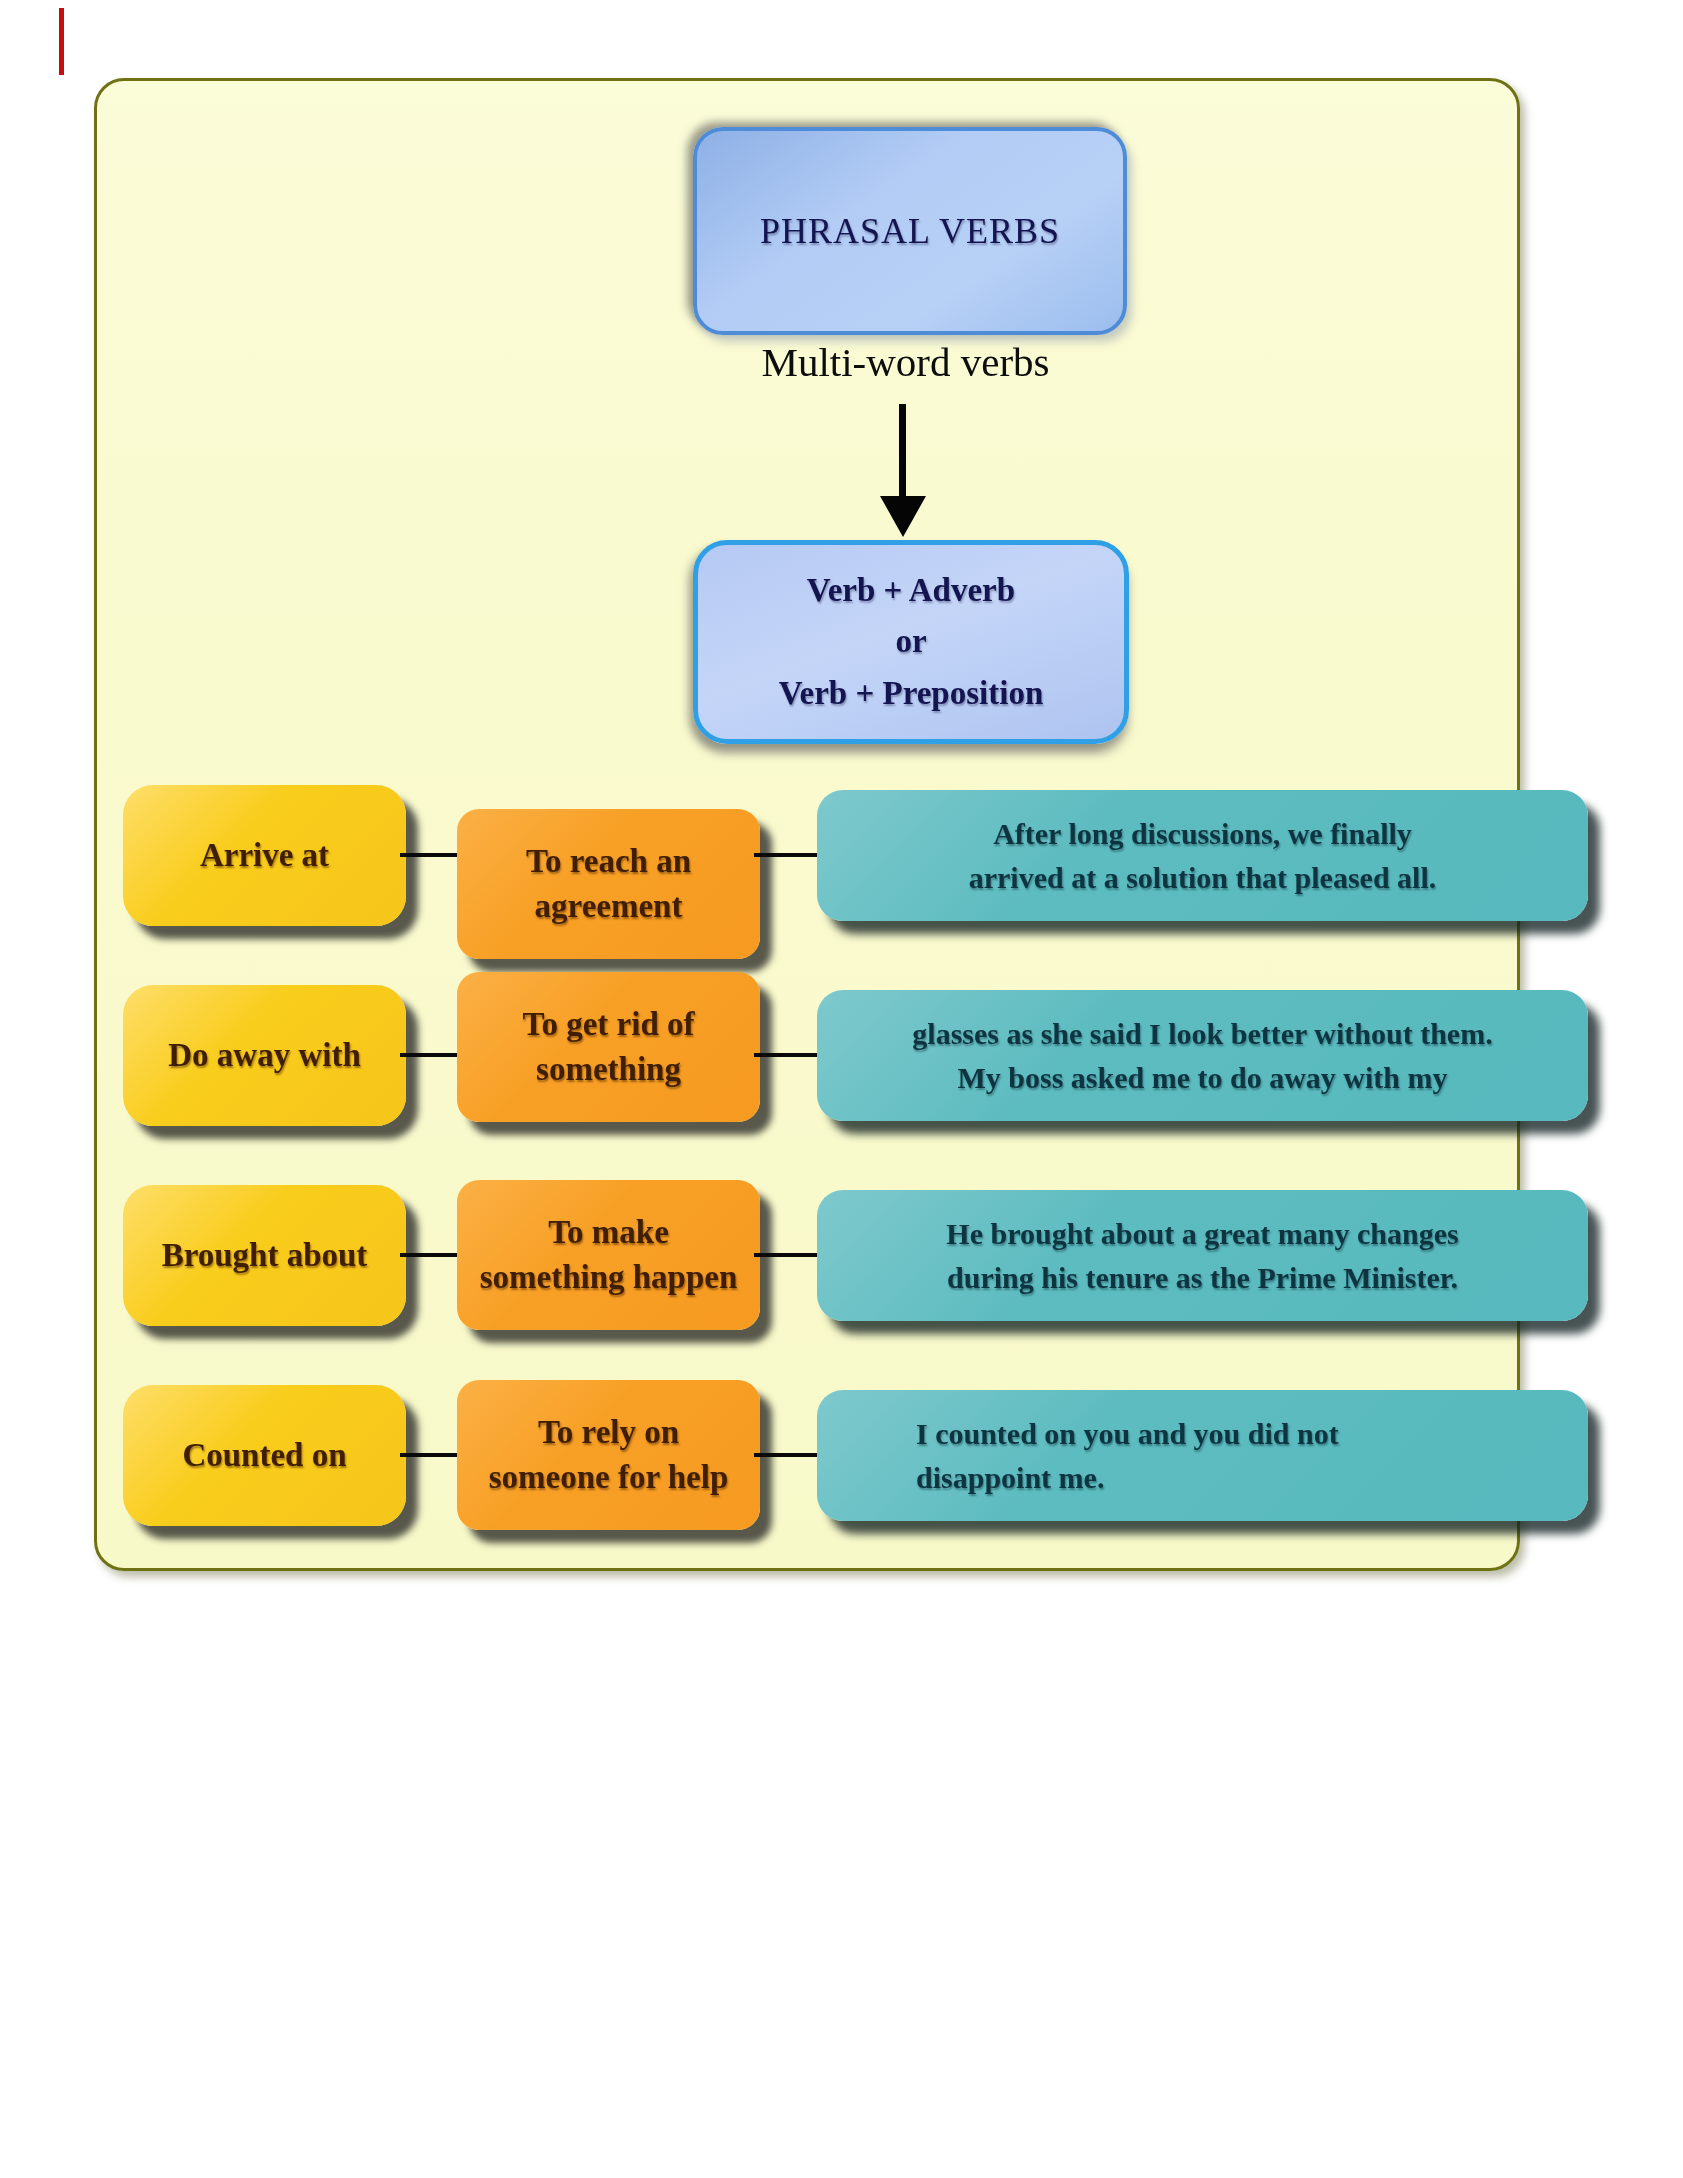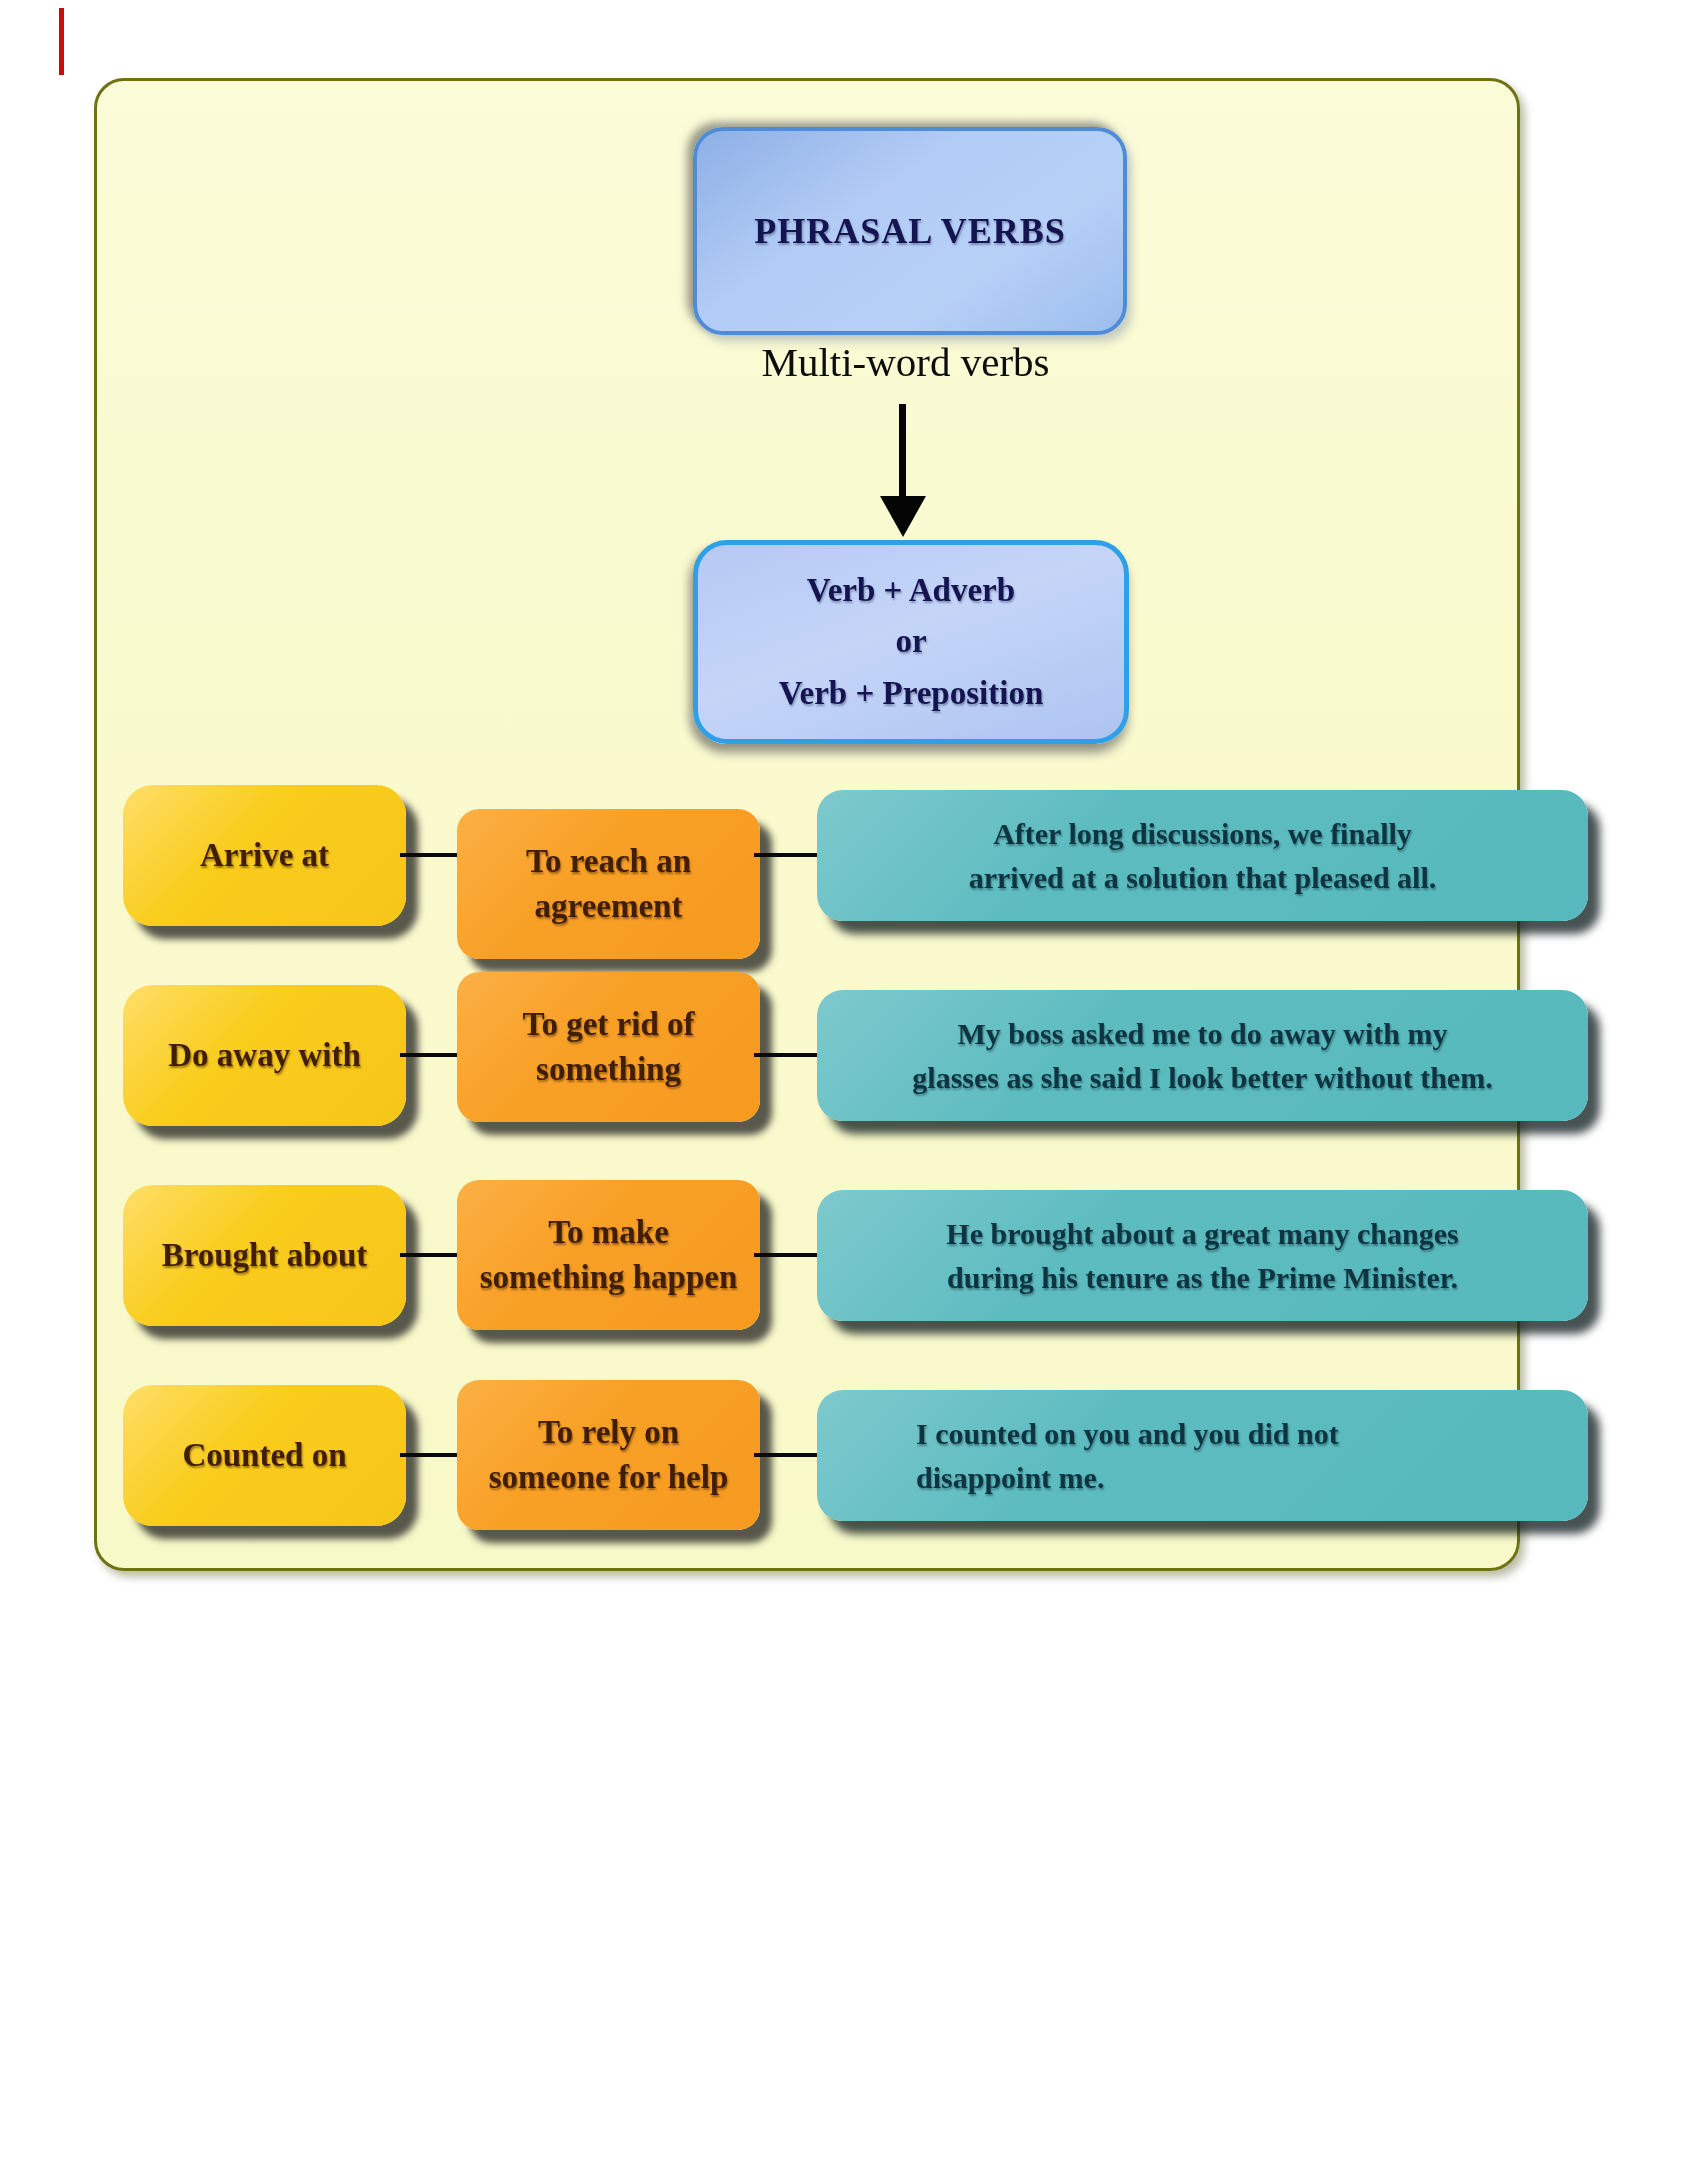--- a/index.html
+++ b/index.html
@@ -22,21 +22,21 @@
     box-shadow:5px 6px 9px rgba(90,90,40,0.40);
   }
   .box{position:absolute;display:flex;align-items:center;justify-content:center;text-align:center;}
   .title-box{
     left:693px;top:127px;width:426px;height:200px;border-radius:30px;
     background:linear-gradient(145deg,#8eb0e6 0%,#b2ccf5 38%,#b7d0f6 68%,#9cbeee 100%);
     border:4px solid var(--title-box-border,#4e8cd8);
     box-shadow:-6px -5px 8px rgba(75,75,75,0.55), 5px 7px 9px rgba(140,150,170,0.45);
   }
   .title-text{
-    font-weight:bold;font-size:36px;letter-spacing:1px;color:var(--dark-text-blue,#141450);
+    font-weight:normal;font-size:36px;letter-spacing:1px;color:var(--dark-text-blue,#141450);
     text-shadow:1px 2px 2px rgba(20,20,60,0.35);
   }
   .subtitle{
     position:absolute;left:648px;top:327px;width:515px;height:71px;line-height:71px;
     text-align:center;font-size:41px;color:#0d0d0d;
   }
   .arrow-line{position:absolute;left:899px;top:404px;width:7px;height:94px;background:#050505;}
   .arrow-head{
     position:absolute;left:880px;top:496px;width:0;height:0;
     border-left:23px solid transparent;border-right:23px solid transparent;border-top:41px solid #050505;
@@ -134,22 +134,22 @@
   <div class="connector c1 k-r2"></div>
   <div class="box meaning-box m-r2">
     <div class="meaning-label">
         <span class="ln">To get rid of</span>
         <span class="ln">something</span>
       </div>
   </div>
   <div class="connector c2 k-r2"></div>
   <div class="box example-box e-r2">
     <div class="example-text">
+        <span class="ln">glasses as she said I look better without them.</span>
         <span class="ln">My boss asked me to do away with my</span>
-        <span class="ln">glasses as she said I look better without them.</span>
       </div>
   </div>
 
   <div class="box verb-box v-r3">
     <span class="verb-label">Brought about</span>
   </div>
   <div class="connector c1 k-r3"></div>
   <div class="box meaning-box m-r3">
     <div class="meaning-label">
         <span class="ln">To make</span>

